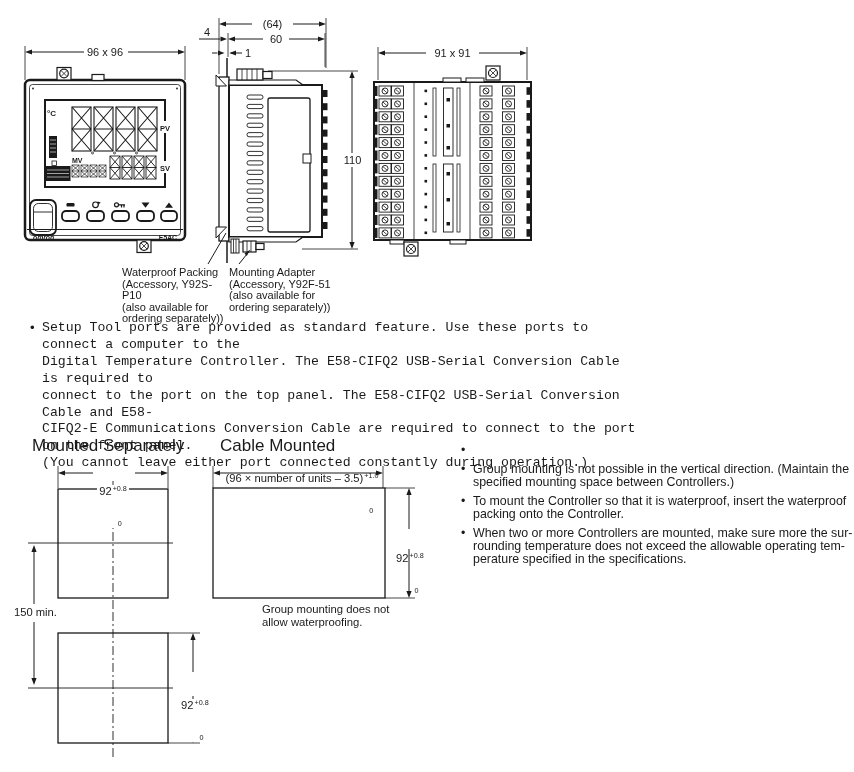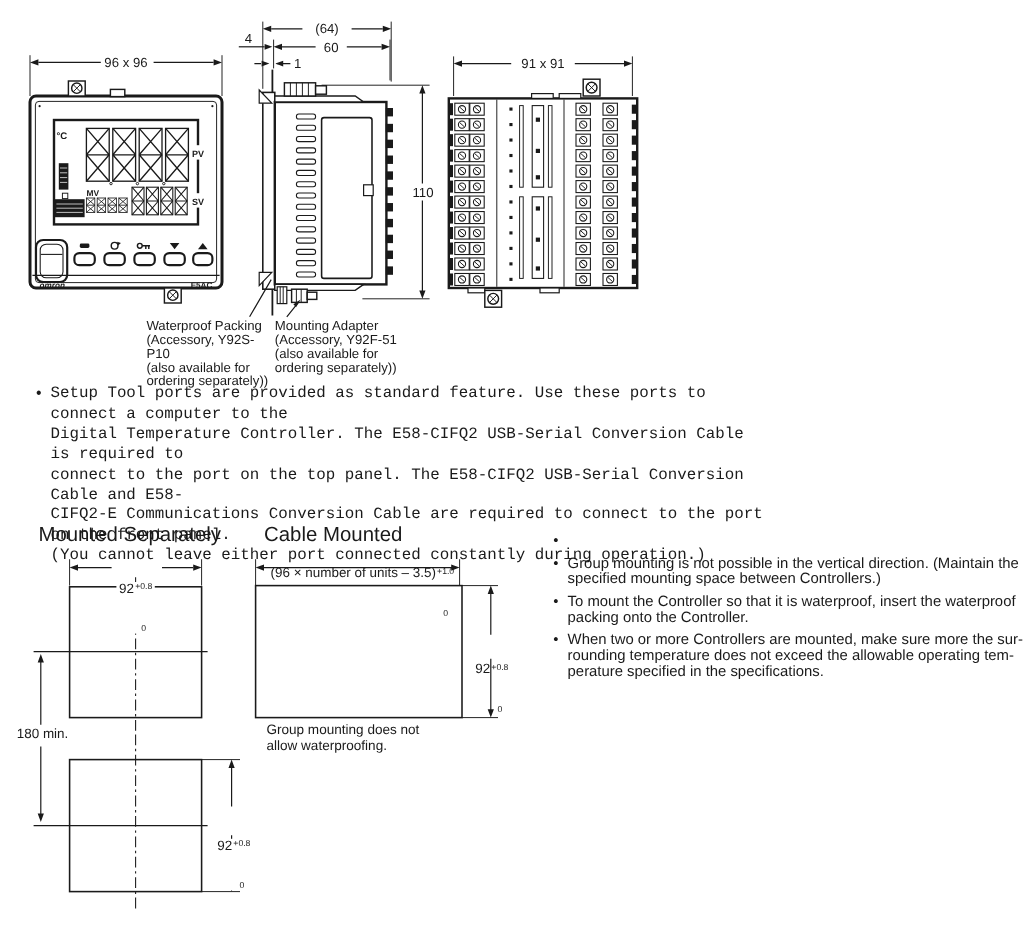--- a/index.html
+++ b/index.html
@@ -28,21 +28,21 @@
   
   .callout{font-size:11px;line-height:11.6px;white-space:pre-line;}
   .setup{display:flex;font-size:13.2px;line-height:16.9px;}
   .setup .b{width:12px;flex:none;}
   .setup .t{white-space:pre-line;font-family:Liberation Mono, monospace;}
   .sec-title{font-weight:normal;font-size:17px;text-align:left;}
   .tol{display:inline-flex;align-items:flex-start;font-size:11.2px;white-space:nowrap;margin-top:21px;}
   .tol .stk{display:inline-flex;flex-direction:column;align-items:center;font-size:7.2px;line-height:7.4px;margin-left:1px;gap:28px;}
   .ctr{display:flex;justify-content:center;}
   .dimtxt{font-size:11.2px;white-space:nowrap;}
-  .note-small{font-size:11.3px;line-height:12.6px;white-space:pre-line;}
+  .note-small{font-size:11.3px;line-height:12.6px;white-space:pre-line;margin-left:40px;}
   .panel-notes{font-size:12.4px;line-height:13.2px;}
   .panel-notes .item{display:flex;margin-bottom:5.5px;}
   .panel-notes .b{width:12px;flex:none;}
   .panel-notes .t{white-space:pre-line;}
 </style>
 </head>
 <body>
 
 <div class="page">
 
@@ -356,21 +356,21 @@
   <div class="abs ctr" style="left:58px;top:464px;width:110px">
     <span class="tol" style="background:#fff;padding:0 2px">
       <span>92</span>
       <span class="stk">
         <span>+0.8</span>
         <span>0</span>
       </span>
     </span>
   </div>
 
-  <div class="abs dimtxt" style="left:14px;top:606px">180 min.</div>
+  <div class="abs dimtxt" style="left:14px;top:606px">150 min.</div>
 
   <div class="abs" style="left:180px;top:678px">
     <span class="tol" style="background:#fff;padding:0 1px">
       <span>92</span>
       <span class="stk">
         <span>+0.8</span>
         <span>0</span>
       </span>
     </span>
   </div>

